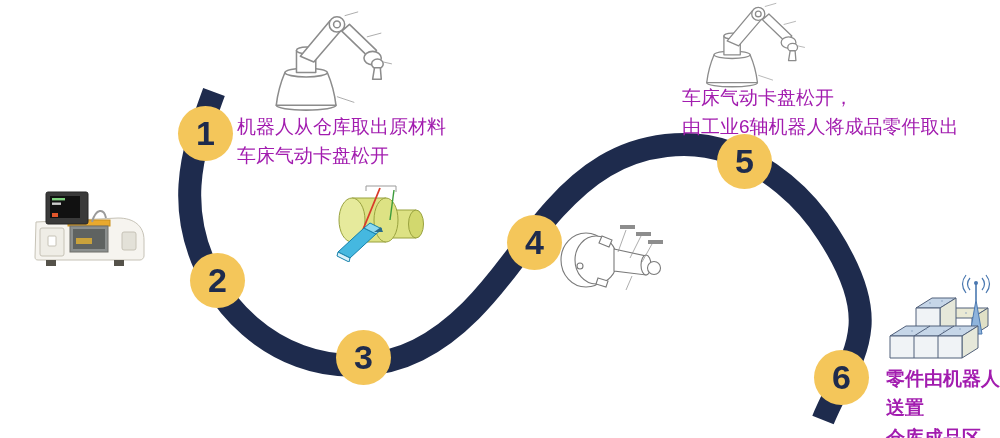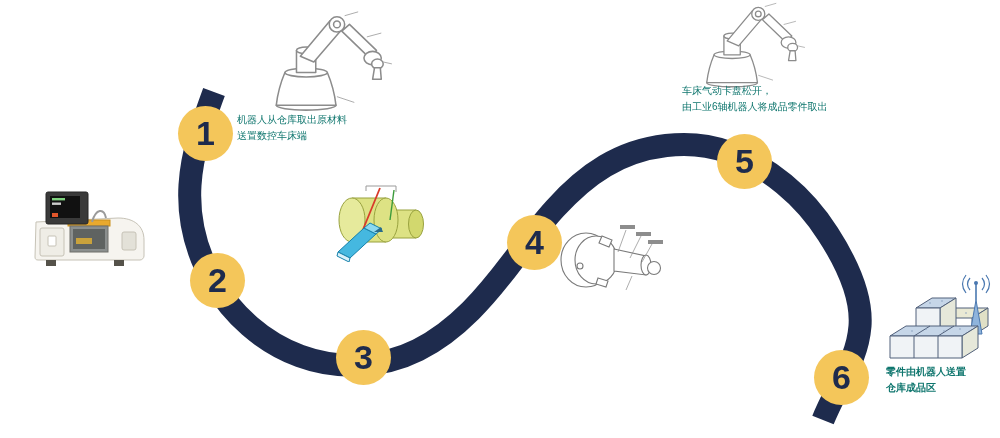--- a/index.html
+++ b/index.html
@@ -17,22 +17,22 @@
     width:55px;height:55px;border-radius:50%;
     background:var(--badge-bg,#f4c65a);
     display:flex;align-items:center;justify-content:center;
   }
   .step-badge span{
     font-size:34px;font-weight:bold;color:var(--badge-num,#1e2b4d);
     line-height:1;transform:translateY(-1px);
   }
   .step-label{
     position:absolute;
-    font-size:10px;line-height:1.55;font-weight:500;
-    color:#0f766e;white-space:pre-line;
+    font-size:19px;line-height:1.55;font-weight:500;
+    color:#a21caf;white-space:pre-line;
   }
   #badge-1{left:178px;top:106px;}
   #badge-2{left:190px;top:253px;}
   #badge-3{left:336px;top:330px;}
   #badge-4{left:507px;top:215px;}
   #badge-5{left:717px;top:134px;}
   #badge-6{left:814px;top:350px;}
   #label-1{left:237px;top:112px;}
   #label-2{left:4px;top:267px;}
   #label-3{left:277px;top:269px;}
@@ -203,19 +203,19 @@
       <span>4</span>
     </div>
   <div id="badge-5" class="step-badge">
       <span>5</span>
     </div>
   <div id="badge-6" class="step-badge">
       <span>6</span>
     </div>
 
   <div id="label-1" class="step-label">机器人从仓库取出原材料
-送置数控车床端</div>
+车床气动卡盘松开</div>
   <div id="label-5" class="step-label">车床气动卡盘松开，
 由工业6轴机器人将成品零件取出</div>
   <div id="label-6" class="step-label">零件由机器人送置
 仓库成品区</div>
 
 </div>
 
 </body></html>

